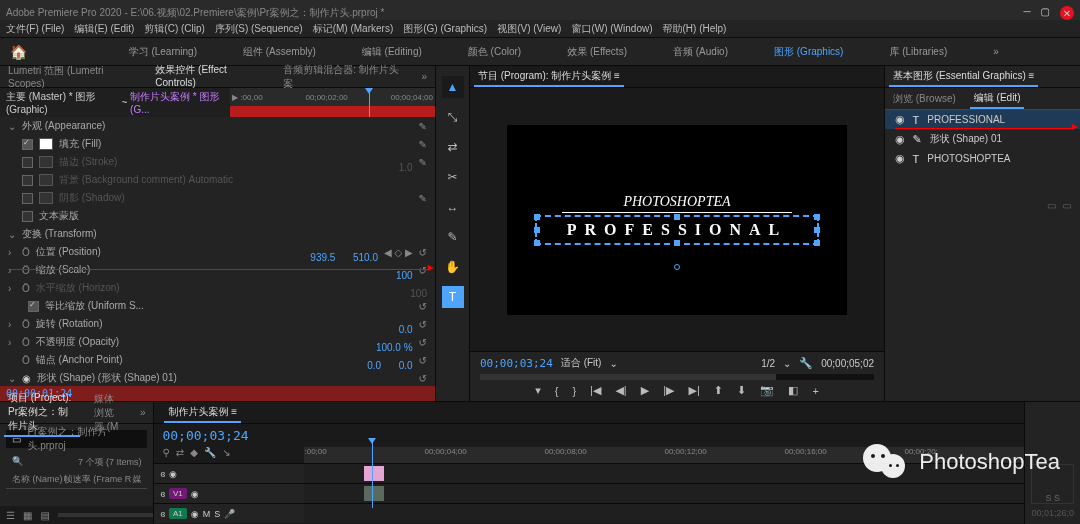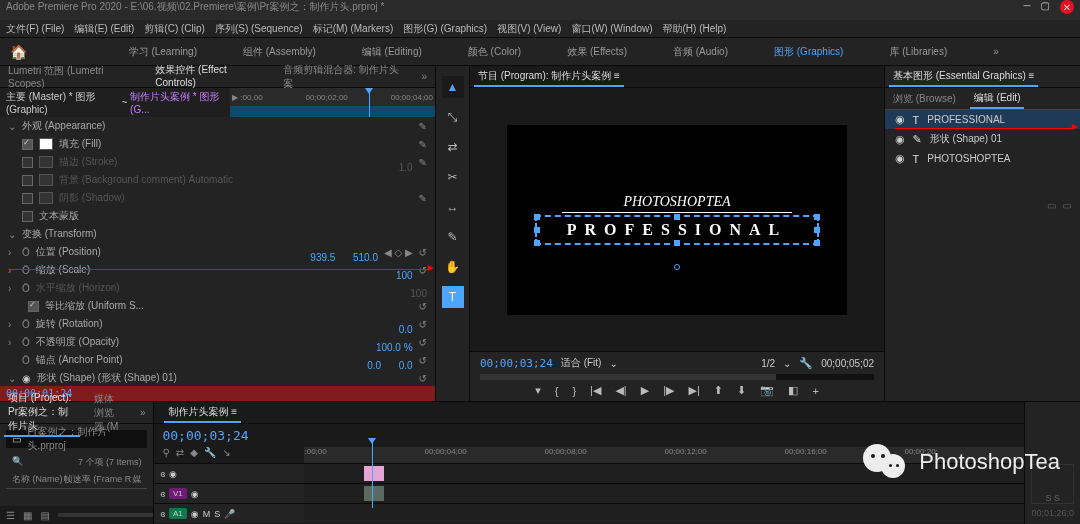--- a/index.html
+++ b/index.html
@@ -1,17 +1,17 @@
 <!DOCTYPE html>
 <html><head>
 <meta charset="utf-8">
 <style>
 * { margin: 0; padding: 0; box-sizing: border-box; font-family: "Segoe UI", Tahoma, sans-serif; }
 body { background: #1a1a1a; color: #ccc; font-size: 10px; width: 1080px; height: 524px; overflow: hidden; position: relative; }
-.titlebar { height: 20px; background: #2a2a2a; display: flex; align-items: flex-start; padding: 0 6px; justify-content: space-between; }
+.titlebar { height: 20px; background: #2a2a2a; display: flex; align-items: flex-end; padding: 0 6px; justify-content: space-between; }
 .titlebar .t { color: #888; font-size: 10px; }
 .titlebar .wbtn { display: flex; gap: 10px; }
 .titlebar .wbtn span { color: #ccc; cursor: pointer; }
 .titlebar .close { background: #e81123; color: #fff; border-radius: 50%; width: 14px; height: 14px; display: flex; align-items: center; justify-content: center; font-size: 10px; }
 .menubar { height: 18px; background: #232323; border-bottom: 1px solid #0a0a0a; display: flex; align-items: center; padding: 0 6px; gap: 10px; }
 .menubar span { color: #bbb; font-size: 10px; cursor: pointer; }
 .workspace-bar { height: 28px; background: #232323; border-bottom: 1px solid #0a0a0a; display: flex; align-items: center; padding: 0 10px; gap: 30px; }
 .workspace-bar .home { color: #ccc; font-size: 14px; }
 .workspace-bar .ws { color: #999; font-size: 10px; cursor: pointer; padding: 0 8px; }
 .workspace-bar .ws.active { color: #4ea5ff; font-weight: 500; }
@@ -23,21 +23,21 @@
 .right-col { width: 196px; background: #232323; border-left: 1px solid #0a0a0a; }
 .panel-tabs { display: flex; height: 22px; border-bottom: 1px solid #0a0a0a; align-items: center; padding: 0 4px; gap: 10px; }
 .panel-tabs .tab { color: #888; font-size: 10px; padding: 2px 4px; cursor: pointer; }
 .panel-tabs .tab.active { color: #ddd; border-bottom: 2px solid #4ea5ff; }
 .panel-tabs .menu { margin-left: auto; color: #888; padding: 0 4px; }
 .ec-header { display: flex; align-items: center; padding: 2px 6px; font-size: 10px; background: #1f1f1f; }
 .clip-name { color: #c77dff; }
 .ec-body { flex: 1; overflow: hidden; position: relative; }
 .ec-split { display: flex; }
 .ec-props { width: 230px; }
-.ec-time { flex: 1; background: #0c4a6e; position: relative; }
+.ec-time { flex: 1; background: #b91c1c; position: relative; }
 .prop-row { display: flex; align-items: center; height: 18px; padding: 0 8px; gap: 6px; font-size: 10px; }
 .prop-row .tw { width: 8px; color: #888; }
 .prop-row .cb { width: 11px; height: 11px; border: 1px solid #666; background: #333; }
 .prop-row .cb.on { background: #555; position: relative; }
 .prop-row .cb.on::after { content: "✓"; color: #ccc; font-size: 8px; position: absolute; top: -2px; left: 0; }
 .prop-row .sw { width: 14px; height: 12px; border: 1px solid #555; }
 .prop-row .lbl { color: #aaa; flex: 1; }
 .prop-row .lbl.dim { color: #555; }
 .prop-row .val { color: #4ea5ff; font-size: 10px; margin-top: 10px; }
 .prop-row .ico { color: #888; font-size: 10px; }

